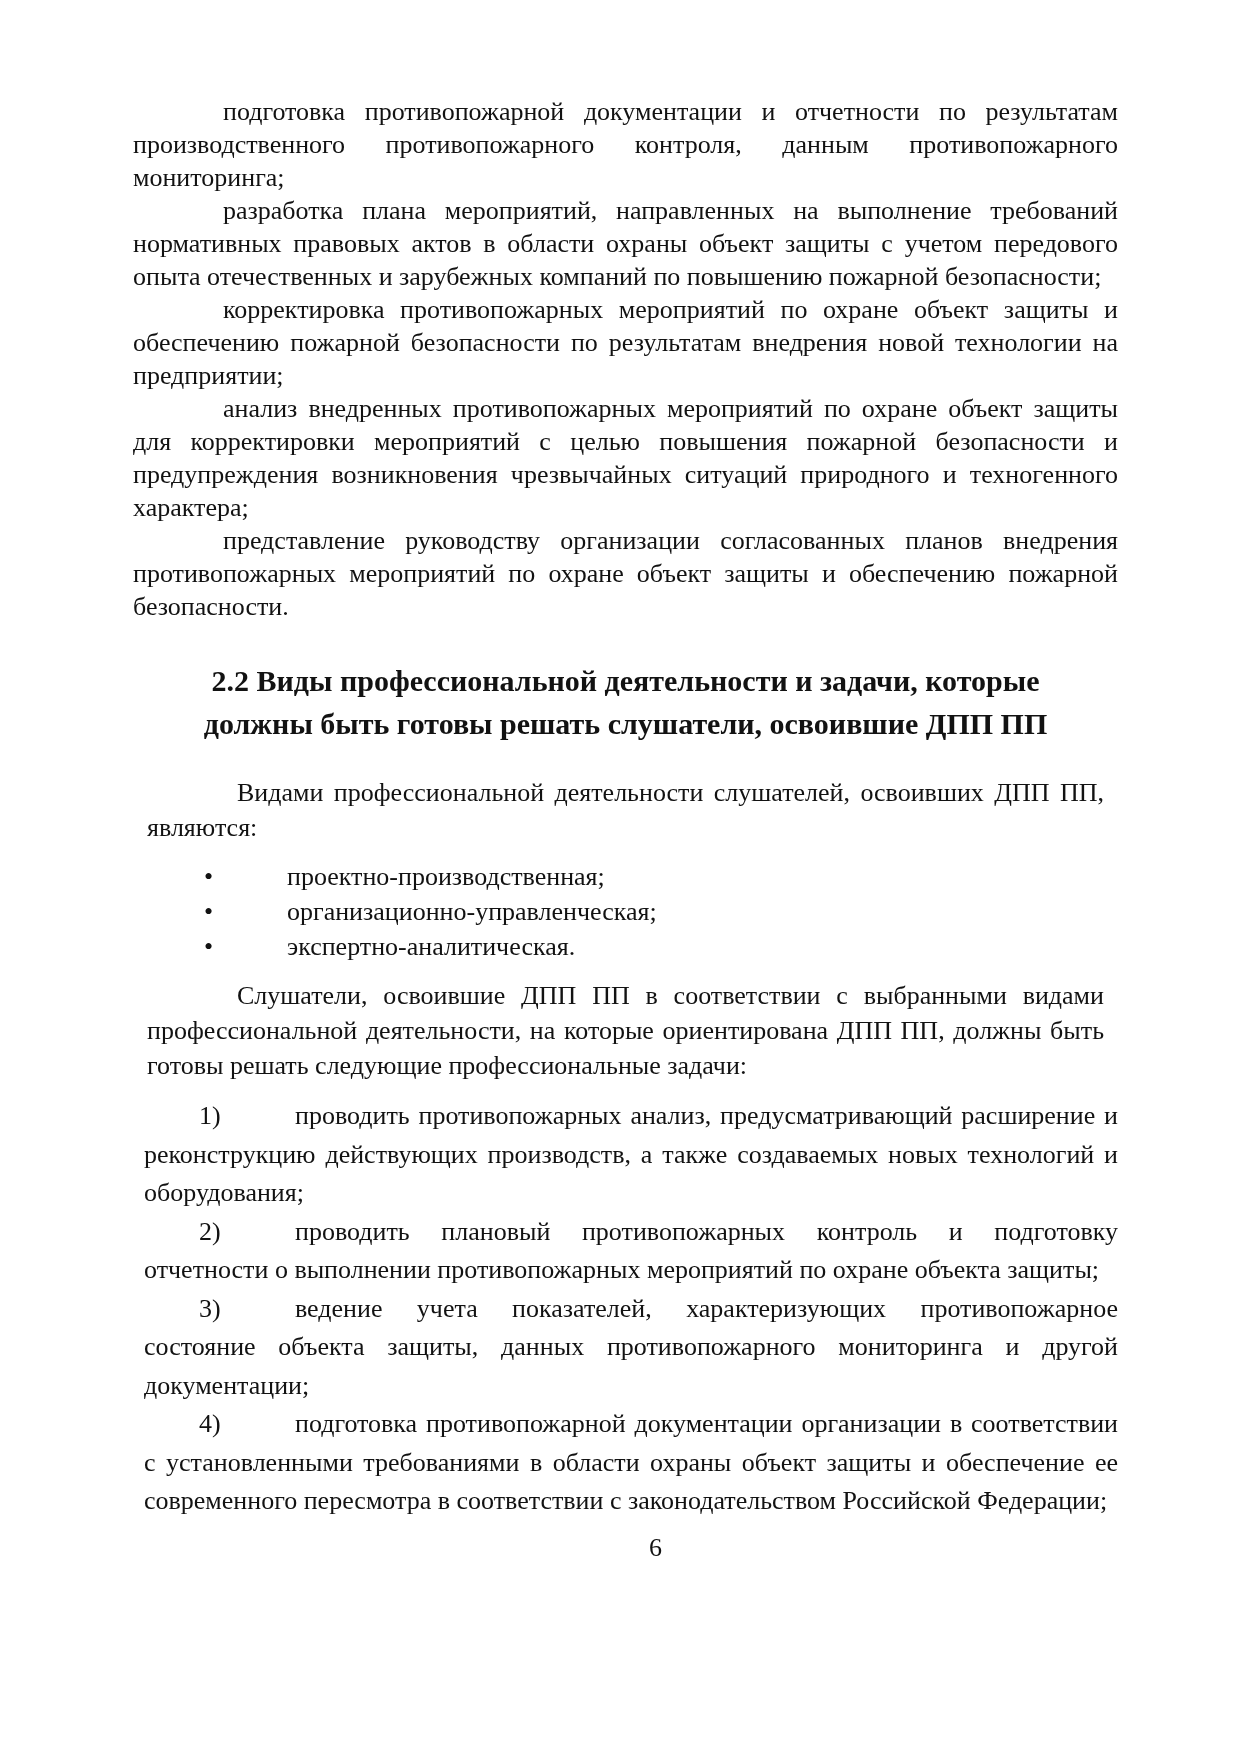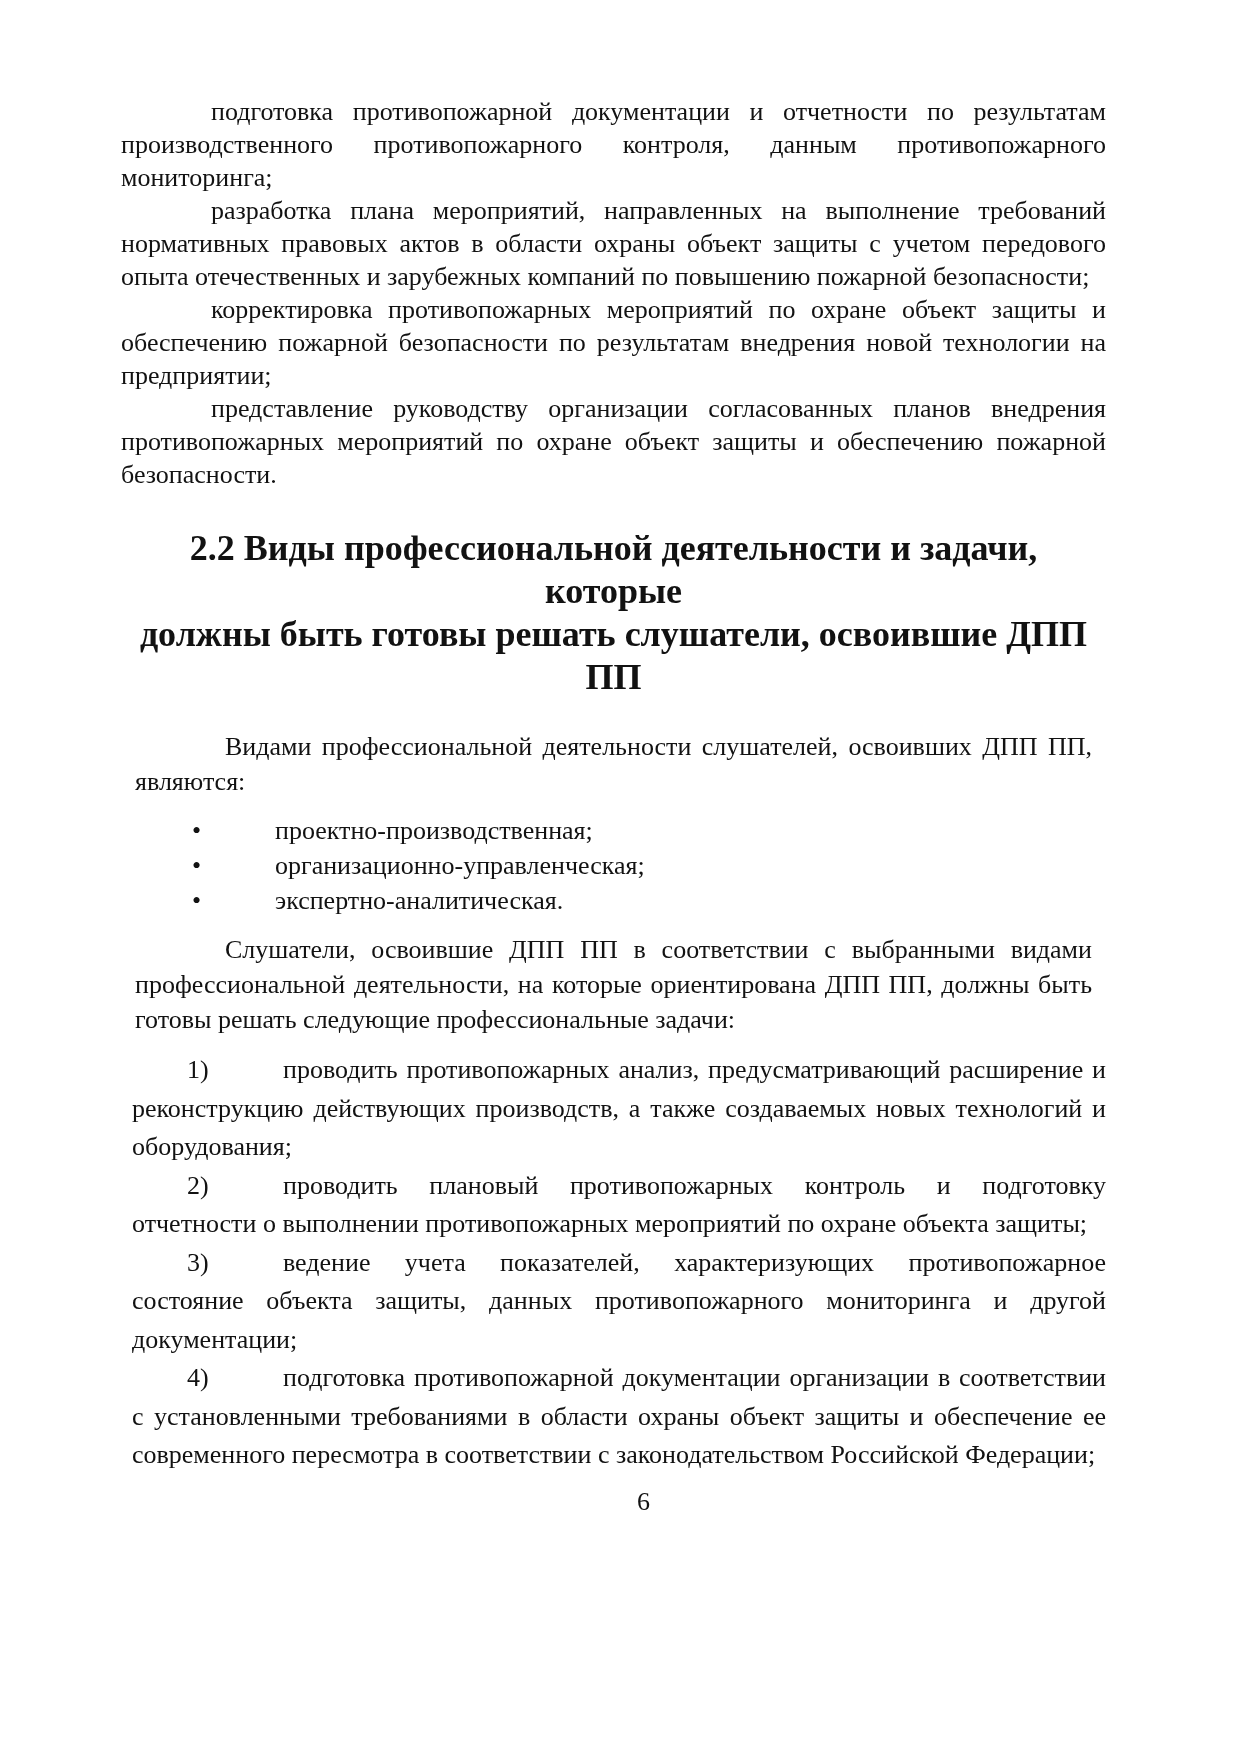--- a/index.html
+++ b/index.html
@@ -7,34 +7,34 @@
     position:relative;
     width:1241px; height:1755px;
     margin:0 auto;
     background:#ffffff;
     color:#121212;
     font-family:"Liberation Serif","DejaVu Serif",serif;
     overflow:hidden;
   }
   .content {
     position:absolute;
-    left:121px; top:95px; width:985px;
+    left:133px; top:95px; width:985px;
   }
   
   .s1 .para {
     margin:0;
     font-size:26px;
     line-height:33px;
     text-align:justify;
     text-indent:90px;
   }
   
   .heading {
     margin-top:36px;
-    font-size:36px;
+    font-size:30px;
     line-height:43px;
     font-weight:bold;
     text-align:center;
   }
   
   .s2 { margin-top:30px; }
   .s2 .para {
     margin:14px;
     font-size:26px;
     line-height:35px;
@@ -78,20 +78,21 @@
 </head>
 <body>
 
 <div class="page">
   <div class="content">
 
     <div class="s1">
       <p class="para">подготовка противопожарной документации и отчетности по результатам производственного противопожарного контроля, данным противопожарного мониторинга;</p>
       <p class="para">разработка плана мероприятий, направленных на выполнение требований нормативных правовых актов в области охраны объект защиты с учетом передового опыта отечественных и зарубежных компаний по повышению пожарной безопасности;</p>
       <p class="para">корректировка противопожарных мероприятий по охране объект защиты и обеспечению пожарной безопасности по результатам внедрения новой технологии на предприятии;</p>
+      <p class="para">анализ внедренных противопожарных мероприятий по охране объект защиты для корректировки мероприятий с целью повышения пожарной безопасности и предупреждения возникновения чрезвычайных ситуаций природного и техногенного характера;</p>
       <p class="para">представление руководству организации согласованных планов внедрения противопожарных мероприятий по охране объект защиты и обеспечению пожарной безопасности.</p>
     </div>
 
     <div class="heading">
       <div>2.2 Виды профессиональной деятельности и задачи, которые</div>
       <div>должны быть готовы решать слушатели, освоившие ДПП ПП</div>
     </div>
 
     <div class="s2">
       <p class="para">Видами профессиональной деятельности слушателей, освоивших ДПП ПП, являются:</p>

